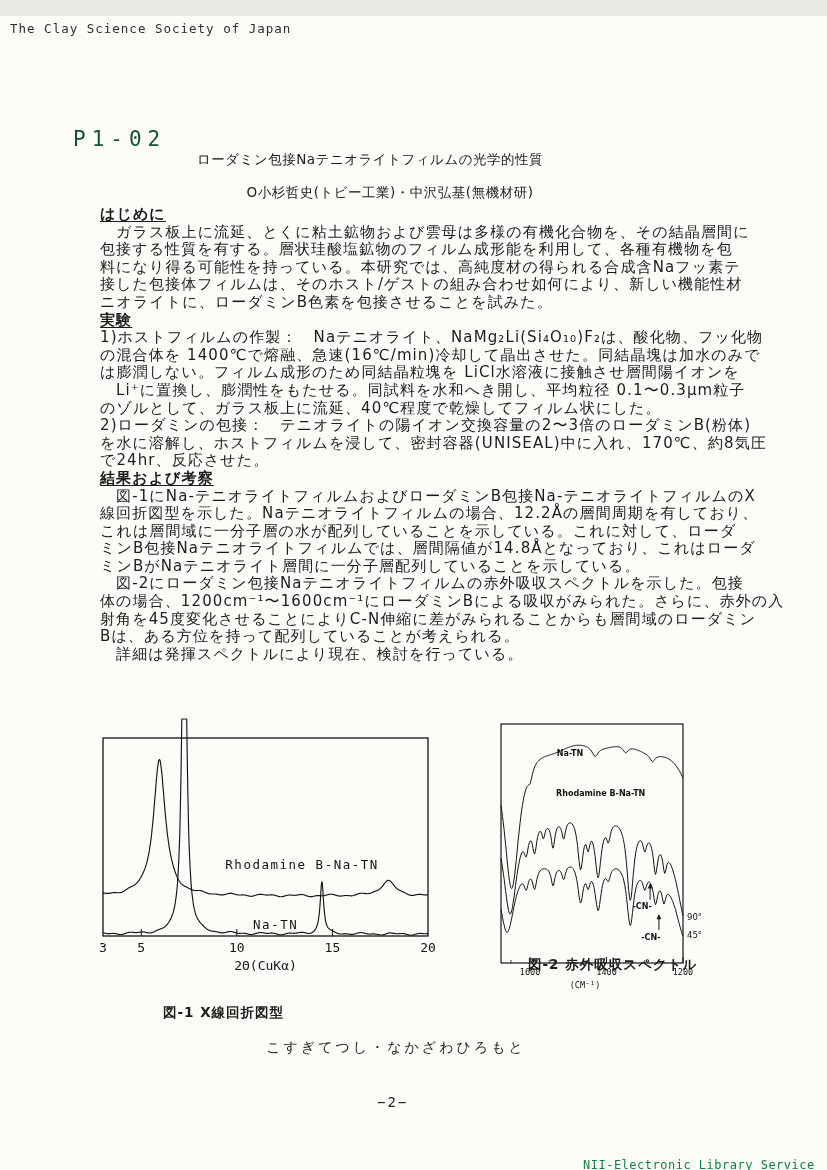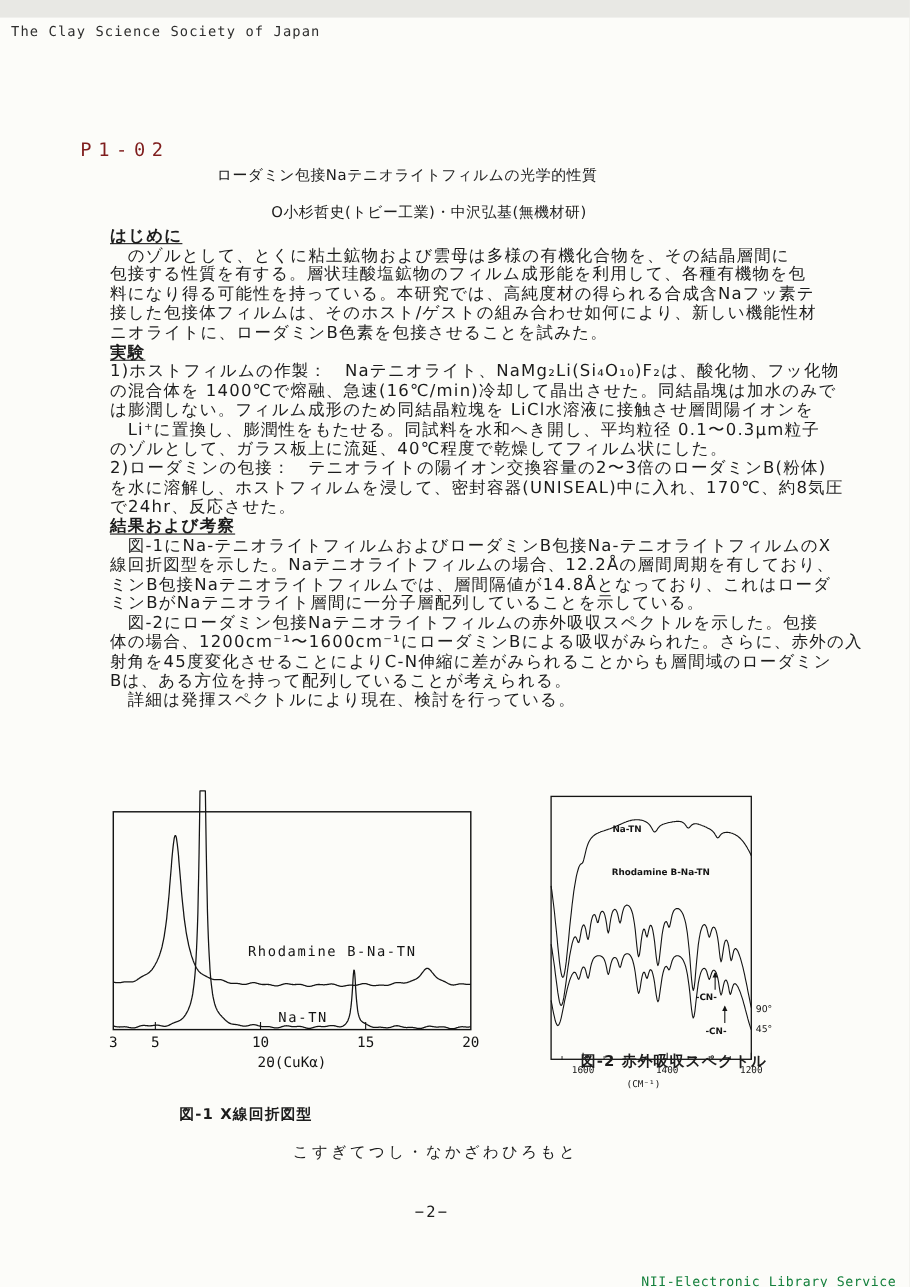--- a/index.html
+++ b/index.html
@@ -8,21 +8,21 @@
     background:#fcfcf9; color:#1c1c1c; overflow:hidden;
     font-family:"DejaVu Sans", sans-serif;
   }
   .mono{font-family:"DejaVu Sans Mono","Liberation Mono",monospace;}
   .scan-header{
     position:absolute; left:10px; top:5px;
     font-size:12.5px; letter-spacing:1px; color:#2e2e2e;
   }
   .paper-code{
     position:absolute; left:73px; top:111px;
-    font-size:17px; letter-spacing:6px; color:#7f1d1d;
+    font-size:21px; letter-spacing:6px; color:#14532d;
   }
   .paper-title{
     position:absolute; left:60px; top:135px; width:620px;
     text-align:center; font-size:13.5px; letter-spacing:0.5px; font-weight:normal;
   }
   .paper-authors{
     position:absolute; left:60px; top:168px; width:660px;
     text-align:center; font-size:13.5px; letter-spacing:0.5px;
   }
   .abstract-body{
@@ -63,37 +63,38 @@
   <div class="scan-header mono">The Clay Science Society of Japan</div>
 
   <div class="paper-code mono">P1-02</div>
 
   <div class="paper-title">ローダミン包接Naテニオライトフィルムの光学的性質</div>
 
   <div class="paper-authors">O小杉哲史(トビー工業)・中沢弘基(無機材研)</div>
 
   <div class="abstract-body">
       <div class="sec-heading">はじめに</div>
-      <div class="body-line">　のゾルとして、とくに粘土鉱物および雲母は多様の有機化合物を、その結晶層間に</div>
+      <div class="body-line">　ガラス板上に流延、とくに粘土鉱物および雲母は多様の有機化合物を、その結晶層間に</div>
       <div class="body-line">包接する性質を有する。層状珪酸塩鉱物のフィルム成形能を利用して、各種有機物を包</div>
       <div class="body-line">料になり得る可能性を持っている。本研究では、高純度材の得られる合成含Naフッ素テ</div>
       <div class="body-line">接した包接体フィルムは、そのホスト/ゲストの組み合わせ如何により、新しい機能性材</div>
       <div class="body-line">ニオライトに、ローダミンB色素を包接させることを試みた。</div>
       <div class="sec-heading">実験</div>
       <div class="body-line">1)ホストフィルムの作製：　Naテニオライト、NaMg₂Li(Si₄O₁₀)F₂は、酸化物、フッ化物</div>
       <div class="body-line">の混合体を 1400℃で熔融、急速(16℃/min)冷却して晶出させた。同結晶塊は加水のみで</div>
       <div class="body-line">は膨潤しない。フィルム成形のため同結晶粒塊を LiCl水溶液に接触させ層間陽イオンを</div>
       <div class="body-line">　Li⁺に置換し、膨潤性をもたせる。同試料を水和へき開し、平均粒径 0.1〜0.3μm粒子</div>
       <div class="body-line">のゾルとして、ガラス板上に流延、40℃程度で乾燥してフィルム状にした。</div>
       <div class="body-line">2)ローダミンの包接：　テニオライトの陽イオン交換容量の2〜3倍のローダミンB(粉体)</div>
       <div class="body-line">を水に溶解し、ホストフィルムを浸して、密封容器(UNISEAL)中に入れ、170℃、約8気圧</div>
       <div class="body-line">で24hr、反応させた。</div>
       <div class="sec-heading">結果および考察</div>
       <div class="body-line">　図-1にNa-テニオライトフィルムおよびローダミンB包接Na-テニオライトフィルムのX</div>
       <div class="body-line">線回折図型を示した。Naテニオライトフィルムの場合、12.2Åの層間周期を有しており、</div>
+      <div class="body-line">これは層間域に一分子層の水が配列していることを示している。これに対して、ローダ</div>
       <div class="body-line">ミンB包接Naテニオライトフィルムでは、層間隔値が14.8Åとなっており、これはローダ</div>
       <div class="body-line">ミンBがNaテニオライト層間に一分子層配列していることを示している。</div>
       <div class="body-line">　図-2にローダミン包接Naテニオライトフィルムの赤外吸収スペクトルを示した。包接</div>
       <div class="body-line">体の場合、1200cm⁻¹〜1600cm⁻¹にローダミンBによる吸収がみられた。さらに、赤外の入</div>
       <div class="body-line">射角を45度変化させることによりC-N伸縮に差がみられることからも層間域のローダミン</div>
       <div class="body-line">Bは、ある方位を持って配列していることが考えられる。</div>
       <div class="body-line">　詳細は発揮スペクトルにより現在、検討を行っている。</div>
     </div>
 
   <div class="fig1-wrap">

